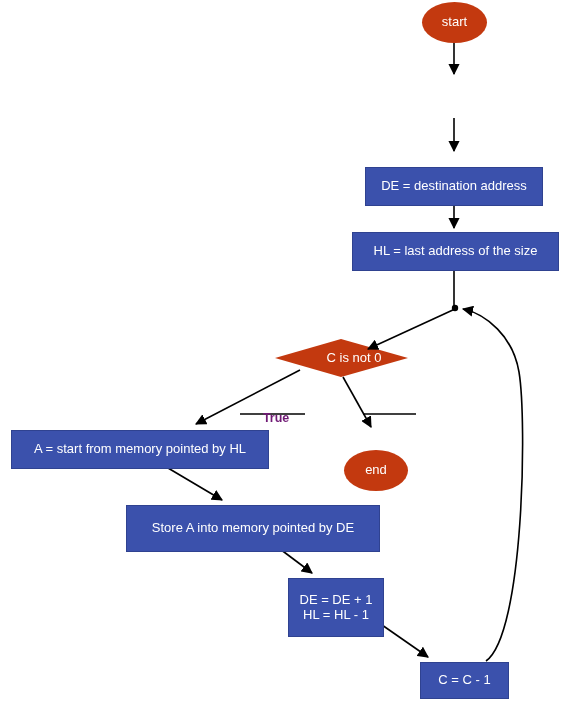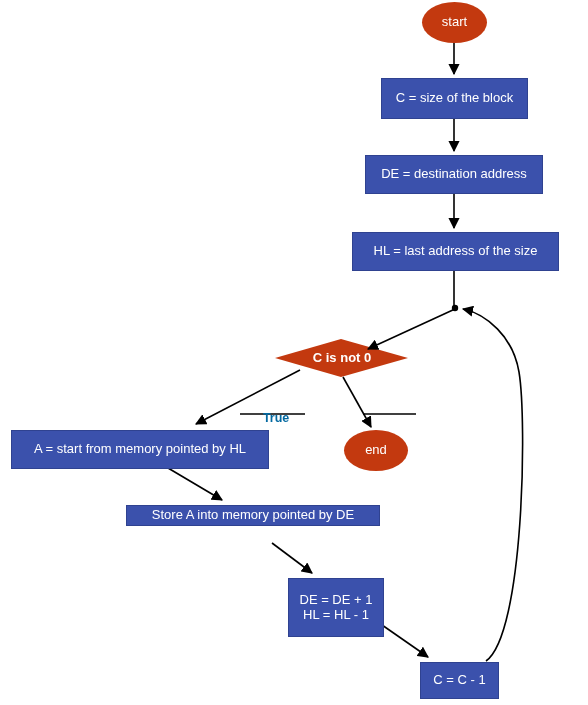--- a/index.html
+++ b/index.html
@@ -53,21 +53,21 @@
     font-size: 13px;
     color: #ffffff;
     background: transparent;
     border: 0;
   }
   .edge-label {
     position: absolute;
     font-family: "Liberation Sans", sans-serif;
     font-size: 12.5px;
     font-weight: bold;
-    color: #0369a1;
+    color: #701a75;
     background: transparent;
     white-space: pre;
   }
 </style>
 </head>
 <body>
 
 <div id="chart-root">
 
   <svg id="edge-layer" viewBox="0 0 588 705" width="588" height="705" xmlns="http://www.w3.org/2000/svg">
@@ -105,54 +105,51 @@
 
     <line x1="240" y1="414" x2="305" y2="414" stroke="#000000" stroke-width="1.4"></line>
 
     <line x1="363" y1="414" x2="416" y2="414" stroke="#000000" stroke-width="1.4"></line>
   </svg>
 
   <div class="node terminator" style="left:422px; top:2px; width:65px; height:41px;">
     <span>start</span>
   </div>
 
-  <div class="node process" style="left:381px; top:78px; width:147px; height:41px;">
-    <span>C = size of the block</span>
-  </div>
 
-  <div class="node process" style="left:365px; top:155px; width:178px; height:39px;text-align:center;">
+  <div class="node process" style="left:365px; top:167px; width:178px; height:39px;text-align:center;">
     <span>DE = destination address</span>
   </div>
 
   <div class="node process" style="left:352px; top:232px; width:207px; height:39px;">
     <span>HL = last address of the size</span>
   </div>
 
-  <div class="node decision-label" style="left:275px; top:339px; width:134px; height:39px;font-weight:bold;">
+  <div class="node decision-label" style="left:287px; top:339px; width:134px; height:39px;">
     <span>C is not 0</span>
   </div>
 
-  <div class="node terminator" style="left:344px; top:430px; width:64px; height:41px;">
+  <div class="node terminator" style="left:344px; top:450px; width:64px; height:41px;">
     <span>end</span>
   </div>
 
   <div class="node process" style="left:11px; top:430px; width:258px; height:39px;">
     <span>A = start from memory pointed by HL</span>
   </div>
 
-  <div class="node process" style="left:126px; top:505px; width:254px; height:21px;">
+  <div class="node process" style="left:126px; top:505px; width:254px; height:47px;">
     <span>Store A into memory pointed by DE</span>
   </div>
 
   <div class="node process" style="left:288px; top:578px; width:96px; height:59px;">
     <span>DE = DE + 1
 HL = HL - 1</span>
   </div>
 
-  <div class="node process" style="left:420px; top:662px; width:79px; height:37px;">
+  <div class="node process" style="left:420px; top:662px; width:89px; height:37px;">
     <span>C = C - 1</span>
   </div>
 
   <div class="edge-label" style="left:249px; top:397px;">
     <span>True</span>
   </div>
 
 
 </div>
 

